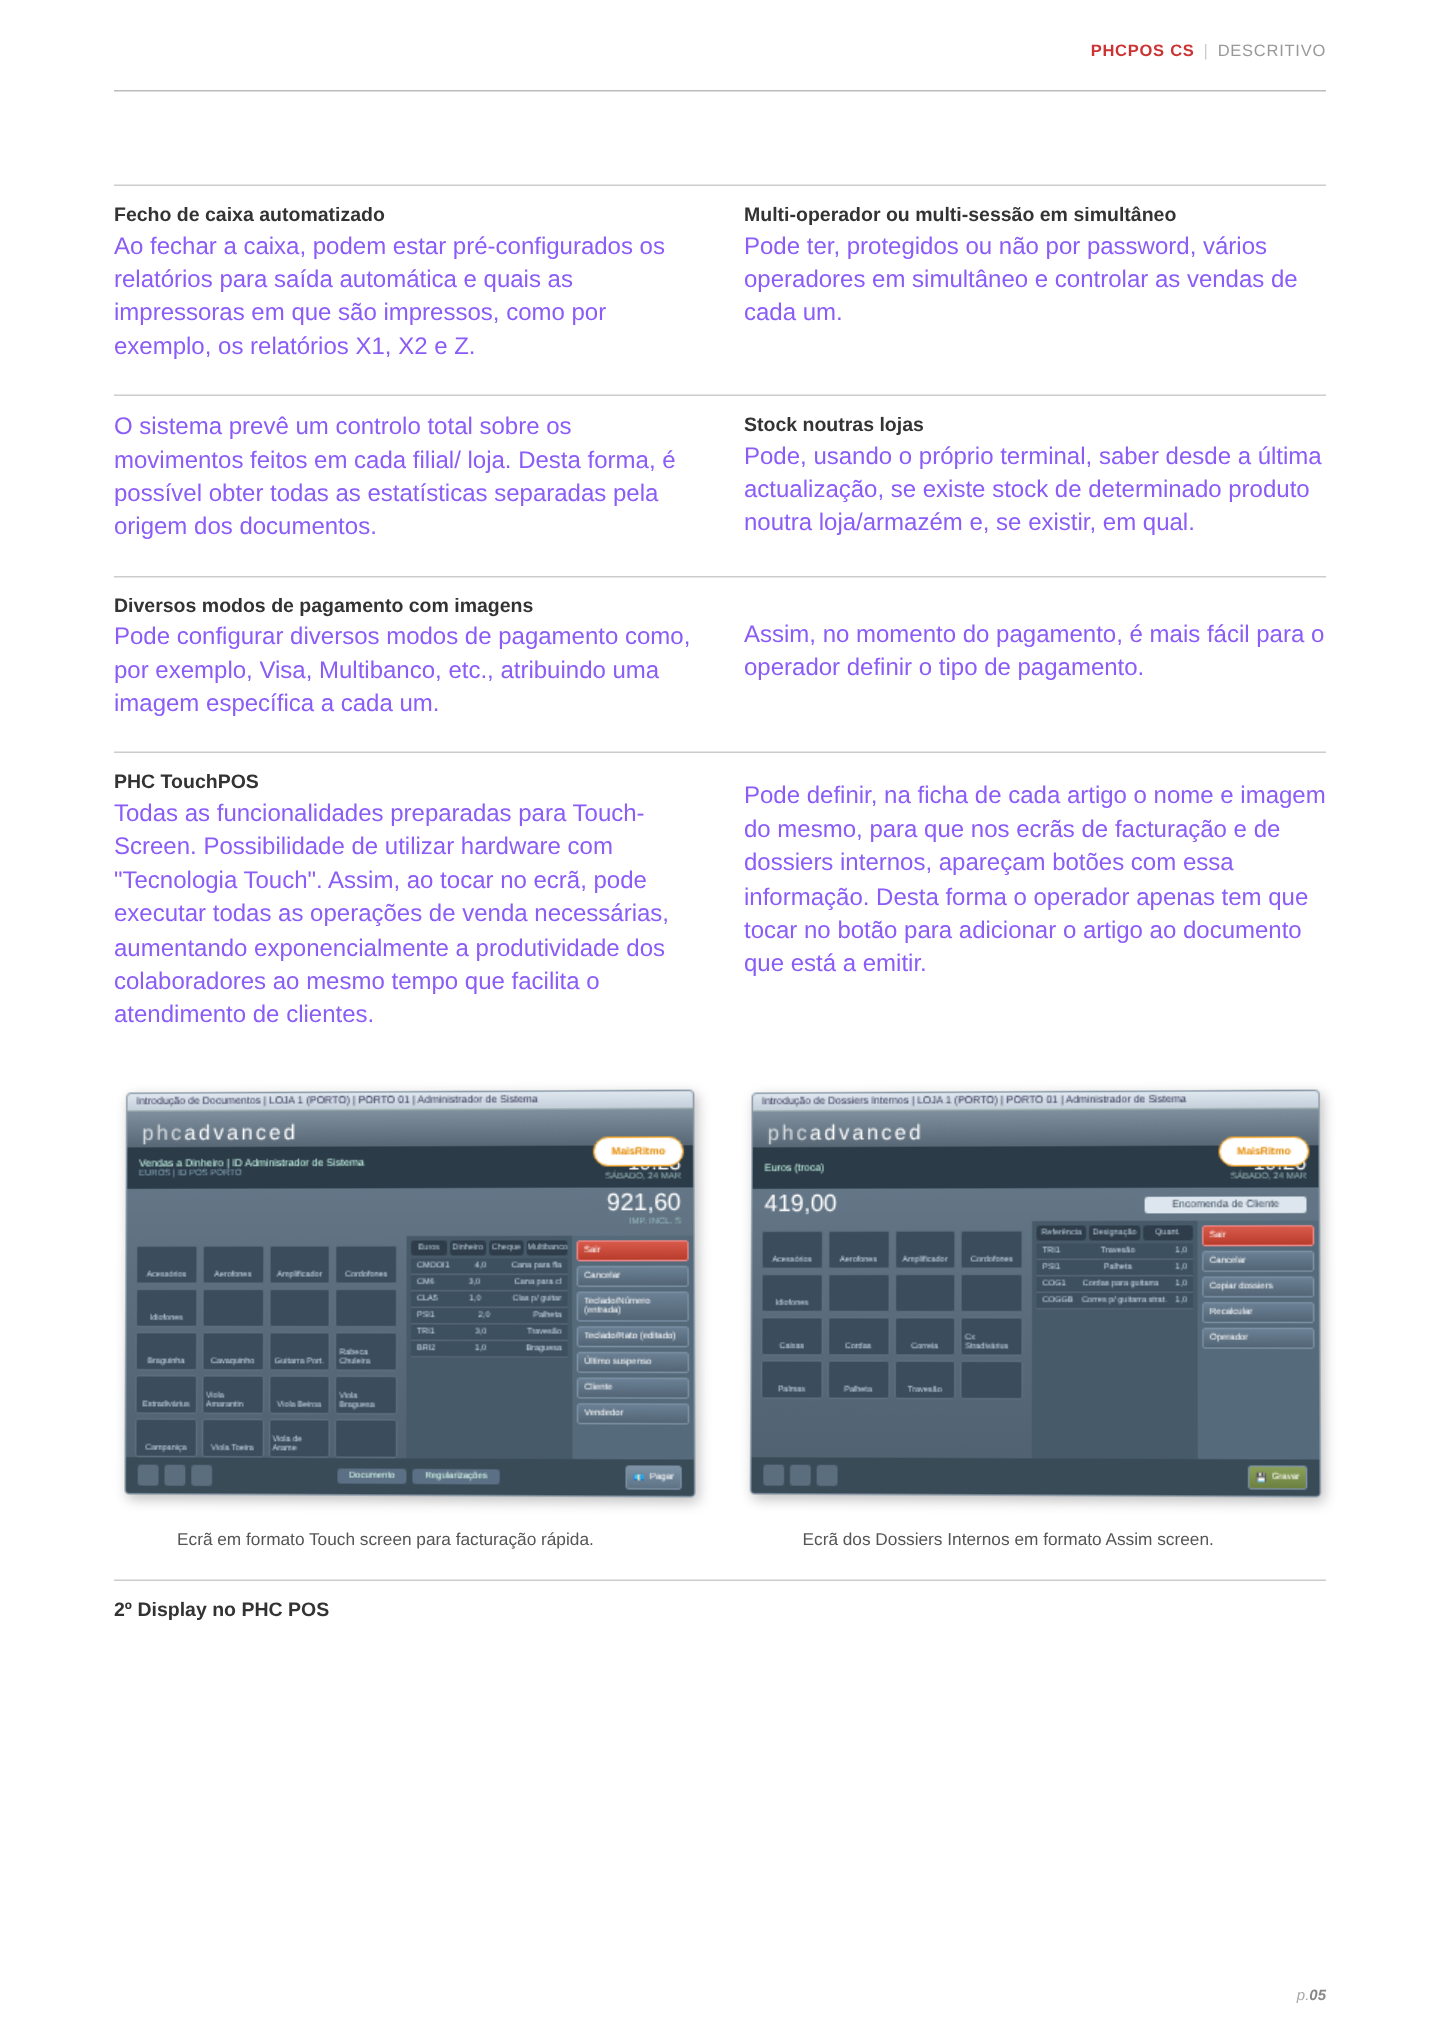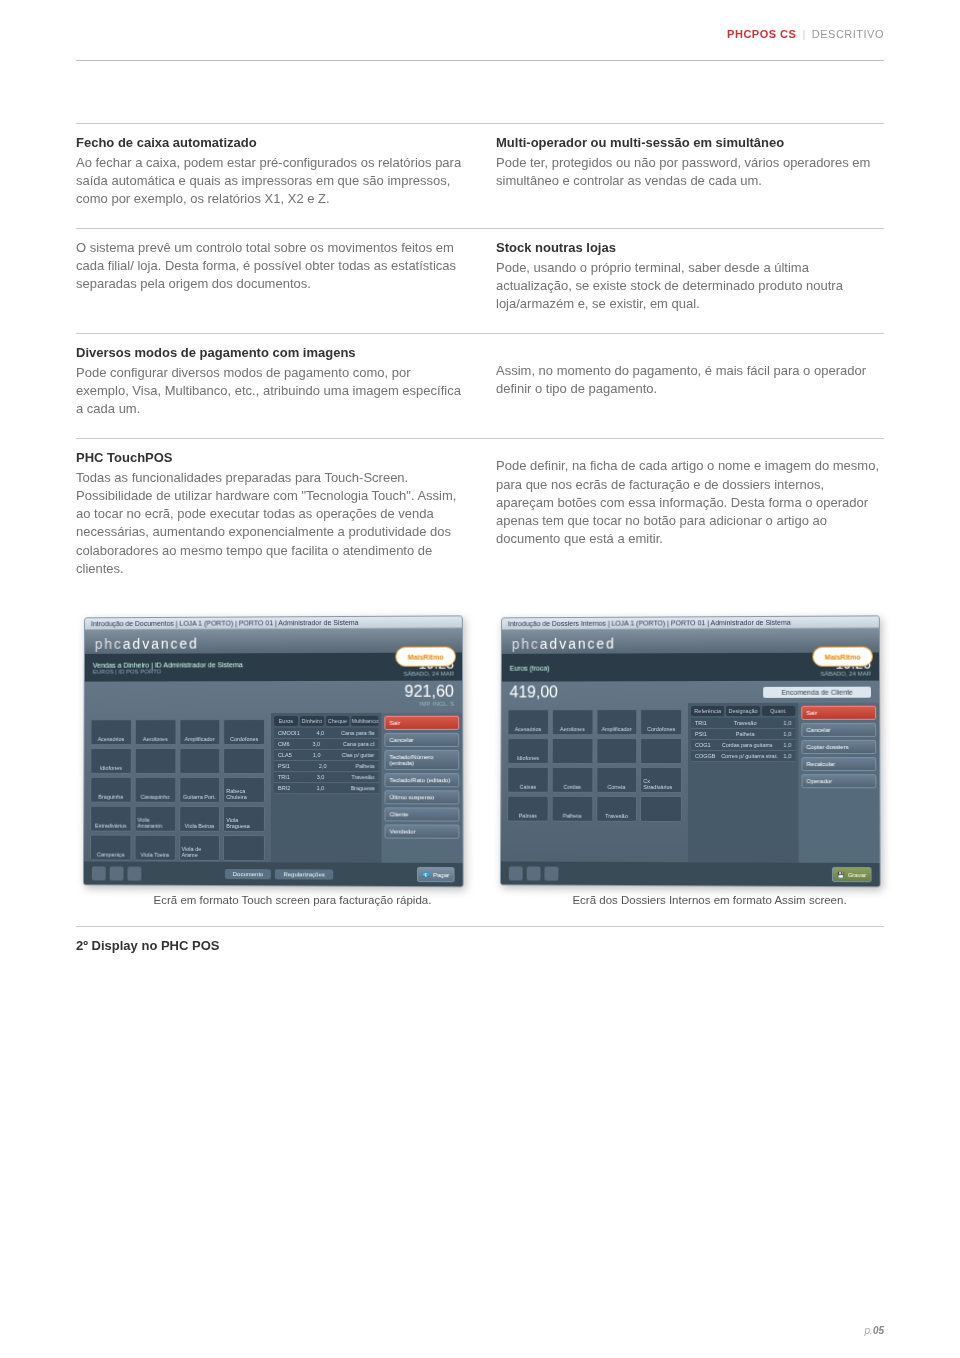--- a/index.html
+++ b/index.html
@@ -37,38 +37,38 @@
   }
   .section-row .col { flex: 1; }
   .section-row h4 {
     font-size: 13px;
     font-weight: 700;
     color: #333;
     margin-bottom: 2px;
     line-height: 1.35;
   }
   .section-row p {
-    font-size: 13px;
+    font-size: 16px;
     line-height: 1.4;
-    color: #737373;
+    color: #8b5cf6;
     margin-bottom: 14px;
   }
 
   .screens {
     display: flex;
     gap: 26px;
     margin-top: 24px;
   }
   .screen-wrap { flex: 1; }
   .caption {
     font-size: 11.5px;
     color: #555;
-    text-align: center;
+    text-align: left;
     padding-left: 42px;
-    margin-top: 8px;
+    margin-top: 24px;
   }
 
   
   .pos-window {
     width: 380px;
     height: 270px;
     margin: 0 auto;
     background: linear-gradient(#6a7d8e 0%, #4e5f6e 100%);
     border: 1px solid #8a99a7;
     border-radius: 3px;

